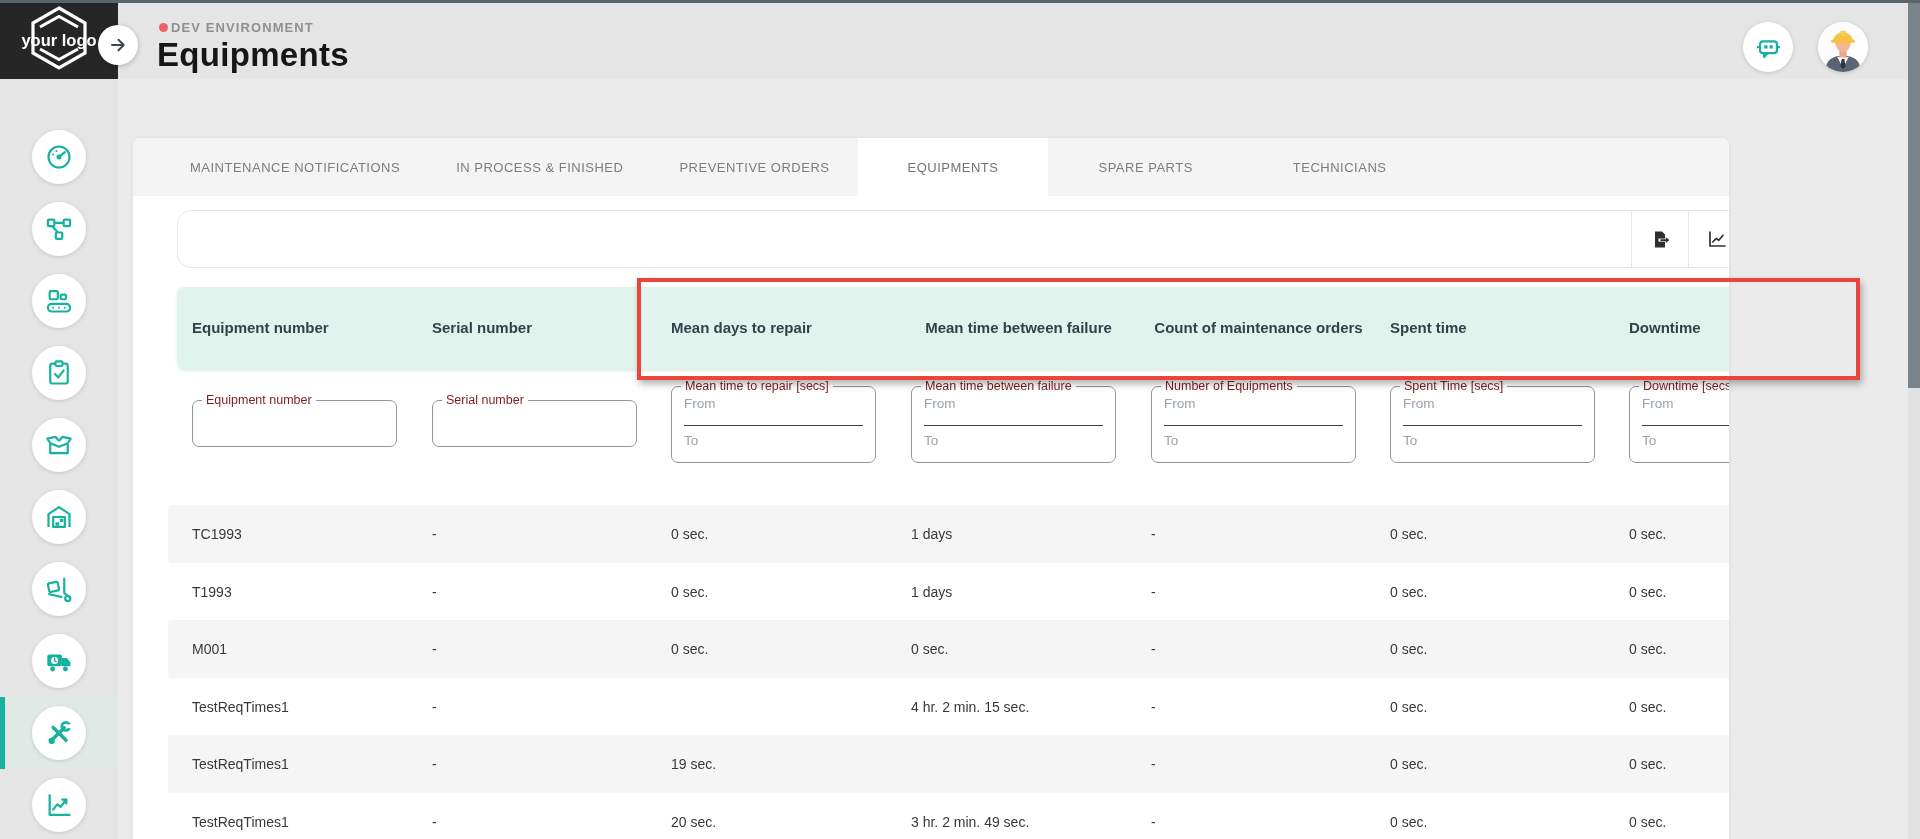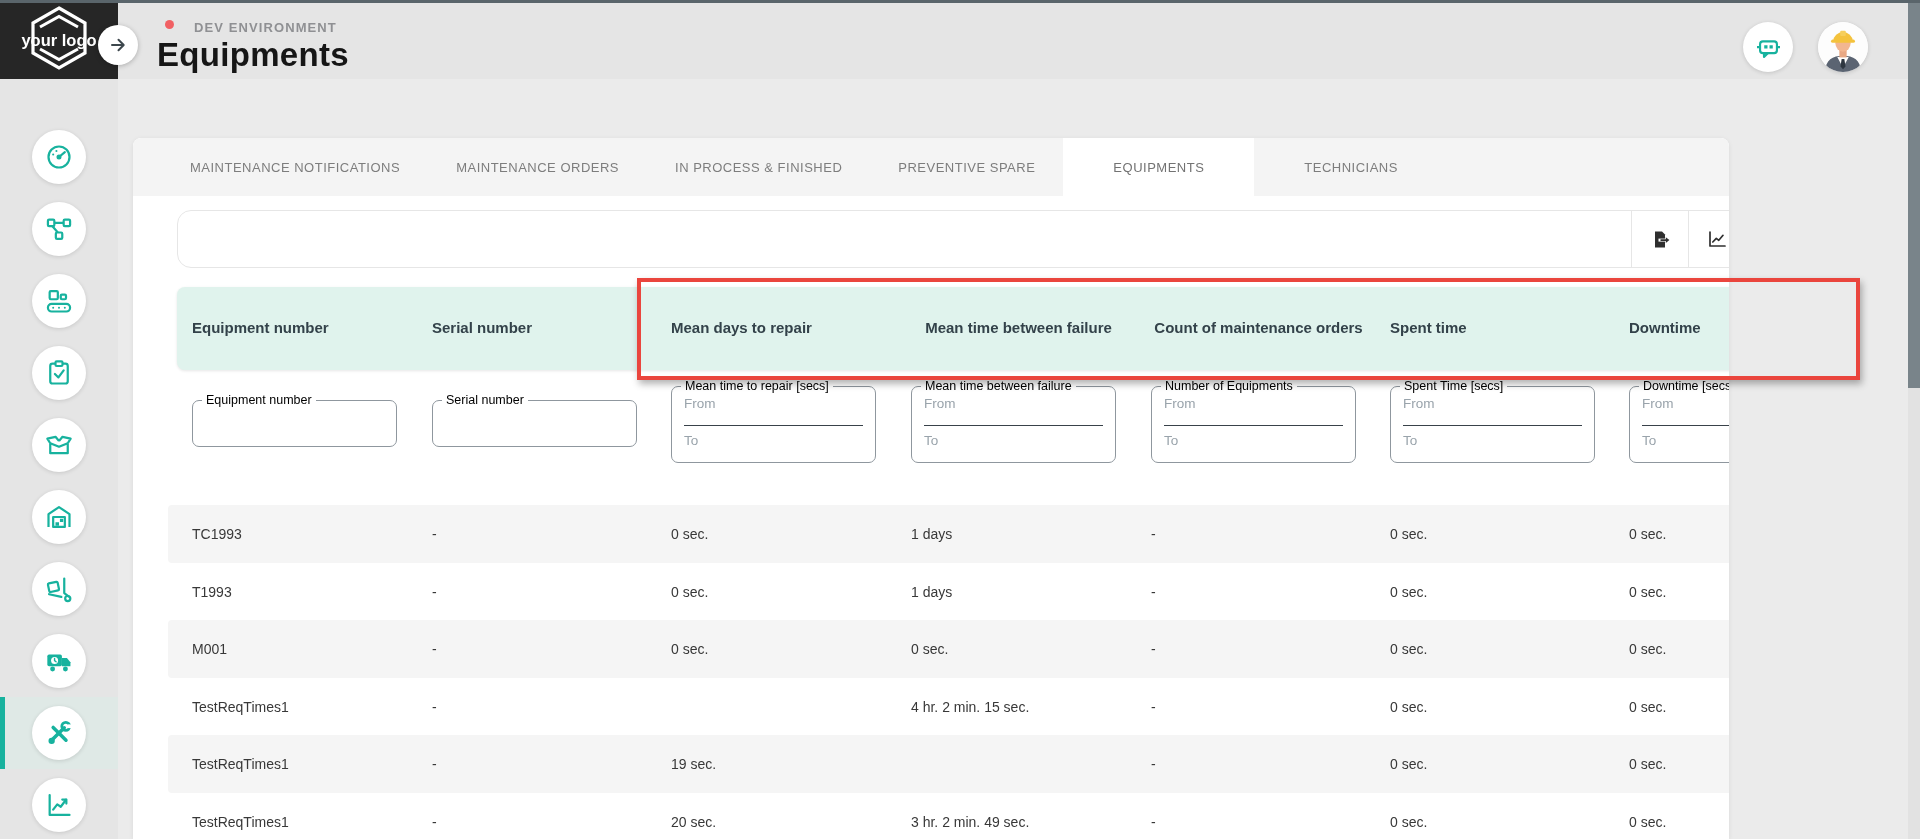--- a/index.html
+++ b/index.html
@@ -10,21 +10,21 @@
   .top-strip { position:absolute; left:0; top:0; width:1920px; height:3px; background:#5a656b; z-index:60; }
   .scrollbar-track { position:absolute; right:0; top:0; width:12px; height:839px; background:#e2e2e2; z-index:55; }
   .scrollbar-thumb { position:absolute; left:0; top:0; width:12px; height:388px; background:#79848a; }
 
   
   .topbar { position:absolute; left:0; top:0; width:1752px; height:79px; background:#e5e5e5; z-index:20; }
   .logo-box { position:absolute; left:0; top:0; width:118px; height:79px; background:#262626; overflow:hidden; }
   .logo-box svg { position:absolute; left:0; top:0; }
   .collapse-btn { position:absolute; left:98px; top:25px; width:40px; height:40px; border-radius:50%; background:#fff;
                   box-shadow:0 1px 5px rgba(0,0,0,.25); display:flex; align-items:center; justify-content:center; z-index:25; cursor:pointer; }
-  .env-row { position:absolute; left:165px; top:20px; display:flex; gap:20px; }
+  .env-row { position:absolute; left:159px; top:20px; display:flex; align-items:center; gap:3px; }
   .env-dot { width:9px; height:9px; border-radius:50%; background:#f16063; }
   .env-label { font-size:13px; font-weight:bold; color:#8f9093; letter-spacing:1.1px; }
   .page-title { position:absolute; left:157px; top:36px; font-size:33px; font-weight:bold; color:#161616; letter-spacing:.3px; }
   .top-circle { position:absolute; top:22px; width:50px; height:50px; border-radius:50%; background:#fff;
                 box-shadow:0 1px 4px rgba(0,0,0,.15); display:flex; align-items:center; justify-content:center; cursor:pointer; overflow:hidden; }
   .chat-btn { left:1743px; }
   .avatar-btn { left:1818px; }
 
   
   .sidebar { position:absolute; left:0; top:79px; width:118px; height:760px; background:#e5e5e5; z-index:15; }
@@ -58,21 +58,21 @@
 
   .annotation-box { position:absolute; left:637px; top:278px; width:1223px; height:102px;
                     border:4px solid #ea453d; box-shadow:2px 4px 7px rgba(0,0,0,.3); z-index:40; pointer-events:none; }
 
   
   .fbox { position:absolute; width:205px; border:1px solid #8f979e; border-radius:7px; background:#fff; }
   .fbox.text { top:262px; height:47px; }
   .fbox.range { top:248px; height:77px; }
   .f0{left:59px}.f1{left:299px}.f2{left:538px}.f3{left:778px}.f4{left:1018px}.f5{left:1257px}.f6{left:1496px}
   .flabel { position:absolute; top:-8px; left:9px; max-width:188px; background:#fff; padding:0 4px;
-            font-size:12.5px; color:#000000; white-space:nowrap; overflow:hidden; }
+            font-size:12.5px; color:#7f1d1d; white-space:nowrap; overflow:hidden; }
   .fbox input { position:absolute; left:12px; right:12px; width:179px; border:none; outline:none; background:transparent;
                 font-size:13.5px; color:#333; font-family:"Liberation Sans",sans-serif; }
   .fbox input::placeholder { color:#99a3ab; opacity:1; }
   .fbox.text input { top:12px; }
   .range .from-input { top:9px; }
   .range .to-input { top:46px; }
   .range-divider { position:absolute; left:12px; right:12px; top:38px; border-top:1.5px solid #39424a; }
 
   
   .row { position:absolute; left:35px; width:1694px; height:58px; border-radius:4px; }
@@ -218,24 +218,24 @@
       <path d="M4 3.5 V20.5 H21"></path>
         <polyline points="7,16 10.5,11.5 13.5,13.5 18,7.5"></polyline>
       <polyline points="14.8,7.3 18.3,7.3 18.3,10.8"></polyline>
     </svg>
   </div>
 </div>
 
 <div class="card">
   <div class="tabs">
     <div class="tab">MAINTENANCE NOTIFICATIONS</div>
-    <div class="tab">MAINTENANCE ORDERS</div>
     <div class="tab">IN PROCESS &amp; FINISHED</div>
-    <div class="tab">PREVENTIVE SPARE</div>
+    <div class="tab">PREVENTIVE ORDERS</div>
     <div class="tab wide active">EQUIPMENTS</div>
+    <div class="tab wide">SPARE PARTS</div>
     <div class="tab wide">TECHNICIANS</div>
   </div>
 
   <div class="action-bar">
     <div class="filter-area"></div>
     <div class="tool-btn">
       <svg width="21" height="21" viewBox="0 0 21 21">
         <path d="M5 2.5 h7 l3 3 v13 H5 z" fill="#2f2f2f"></path>
         <rect x="8.5" y="9.6" width="6.5" height="3" fill="#fff"></rect>
         <path d="M10.5 11.1 h5.8" stroke="#2f2f2f" stroke-width="1.8"></path>

